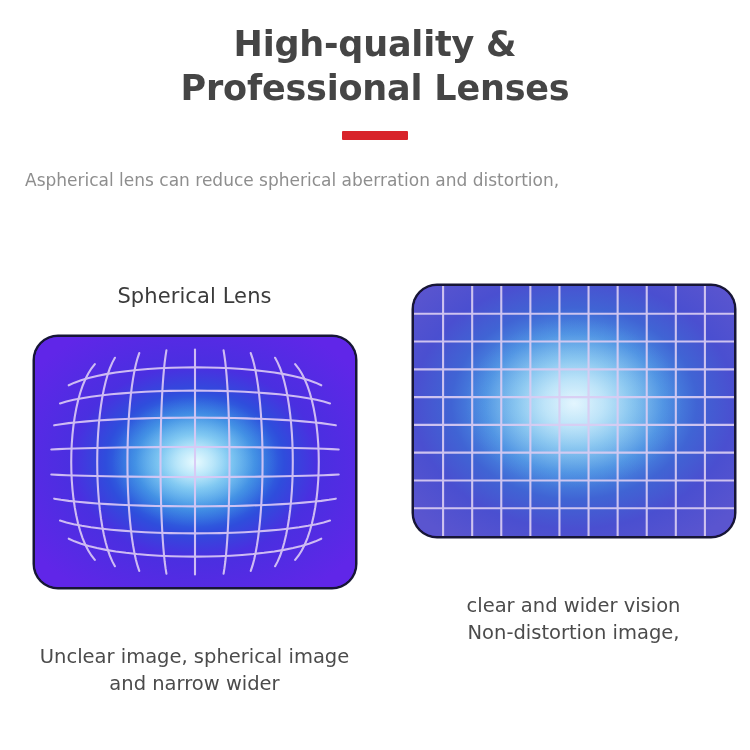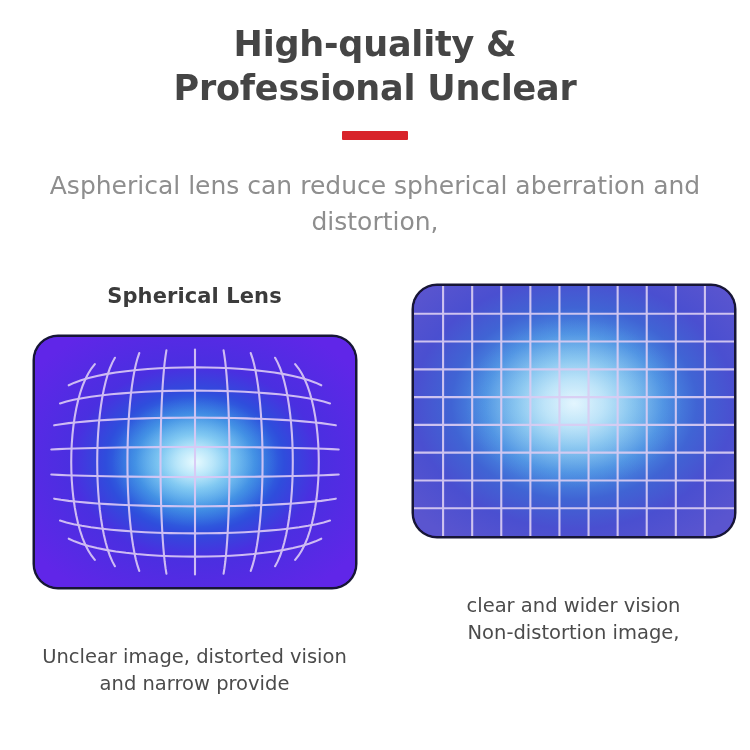--- a/index.html
+++ b/index.html
@@ -48,22 +48,22 @@
     display: inline-block;
     width: 66px;
     height: 9px;
     background: #d8232a;
     border-radius: 1px;
   }
 
   .subtitle {
     margin: 24px auto 0 auto;
     width: 700px;
-    text-align: center;
-    font-size: 25px;
+    text-align: left;
+    font-size: 17px;
     line-height: 1.42;
     color: #8e8e8e;
     font-weight: normal;
   }
   .subtitle-line { display: block; }
 
   
   .compare {
     position: absolute;
     top: 286px;
@@ -76,21 +76,21 @@
     align-items: flex-start;
   }
   .col {
     width: 375px;
     box-sizing: border-box;
     text-align: center;
   }
 
   .col-heading {
     font-size: 21px;
-    font-weight: bold;
+    font-weight: normal;
     color: #3b3b3b;
     letter-spacing: 0.1px;
     margin: 0 0 30px 0;
     line-height: 1;
   }
   .col-left .col-heading { padding-left: 14px; }
   .col-right .col-heading { padding-left: 22px; }
 
   .panel-holder {
     display: flex;
@@ -126,21 +126,21 @@
   .caption-line { display: block; }
 </style>
 </head>
 <body>
 
 <div class="page">
 
   <div class="header">
     <h1 class="title">
       <span class="title-line">High-quality &amp;</span>
-      <span class="title-line">Professional Unclear</span>
+      <span class="title-line">Professional Lenses</span>
     </h1>
 
     <div class="divider-wrap">
       <span class="divider"></span>
     </div>
 
     <p class="subtitle">
       <span class="subtitle-line">Aspherical lens can reduce spherical aberration and distortion,</span>
     </p>
   </div>
@@ -189,22 +189,22 @@
                   <path d="M16.28,137.48 L23.30,137.85 L31.30,138.20 L40.17,138.52 L49.86,138.81 L60.27,139.07 L71.33,139.30 L82.95,139.49 L95.05,139.66 L107.56,139.80 L120.39,139.90 L133.46,139.98 L146.69,140.02 L160.00,140.04 L173.31,140.02 L186.54,139.98 L199.61,139.90 L212.44,139.80 L224.95,139.66 L237.05,139.49 L248.67,139.30 L259.73,139.07 L270.14,138.81 L279.83,138.52 L288.70,138.20 L296.70,137.85 L303.72,137.48"></path>
                   <path d="M19.19,161.67 L25.99,162.81 L33.76,163.85 L42.42,164.81 L51.88,165.67 L62.06,166.44 L72.90,167.13 L84.29,167.72 L96.17,168.22 L108.45,168.63 L121.06,168.95 L133.90,169.17 L146.91,169.31 L160.00,169.35 L173.09,169.31 L186.10,169.17 L198.94,168.95 L211.55,168.63 L223.83,168.22 L235.71,167.72 L247.10,167.13 L257.94,166.44 L268.12,165.67 L277.58,164.81 L286.24,163.85 L294.01,162.81 L300.81,161.67"></path>
                   <path d="M25.02,183.58 L31.37,185.48 L38.69,187.22 L46.90,188.81 L55.91,190.25 L65.65,191.54 L76.04,192.68 L86.98,193.67 L98.41,194.50 L110.25,195.18 L122.40,195.71 L134.80,196.09 L147.36,196.32 L160.00,196.39 L172.64,196.32 L185.20,196.09 L197.60,195.71 L209.75,195.18 L221.59,194.50 L233.02,193.67 L243.96,192.68 L254.35,191.54 L264.09,190.25 L273.10,188.81 L281.31,187.22 L288.63,185.48 L294.98,183.58"></path>
                   <path d="M33.76,201.71 L39.45,204.36 L46.09,206.80 L53.63,209.03 L61.97,211.04 L71.03,212.85 L80.74,214.44 L91.02,215.82 L101.78,216.99 L112.94,217.94 L124.42,218.68 L136.15,219.21 L148.03,219.53 L160.00,219.64 L171.97,219.53 L183.85,219.21 L195.58,218.68 L207.06,217.94 L218.22,216.99 L228.98,215.82 L239.26,214.44 L248.97,212.85 L258.03,211.04 L266.37,209.03 L273.91,206.80 L280.55,204.36 L286.24,201.71"></path>
                 </g>
             </svg>
           </div>
         </div>
 
         <p class="caption">
-          <span class="caption-line">Unclear image, distorted vision</span>
-          <span class="caption-line">and narrow provide</span>
+          <span class="caption-line">Unclear image, spherical image</span>
+          <span class="caption-line">and narrow wider</span>
         </p>
       </div>
 
       <div class="col col-right">
 
         <div class="panel-holder">
           <div class="lens-panel">
             <svg viewBox="0 0 320 250" preserveAspectRatio="none">
               <defs>
                 <radialGradient id="gradRight" cx="50%" cy="47%" r="66%">

